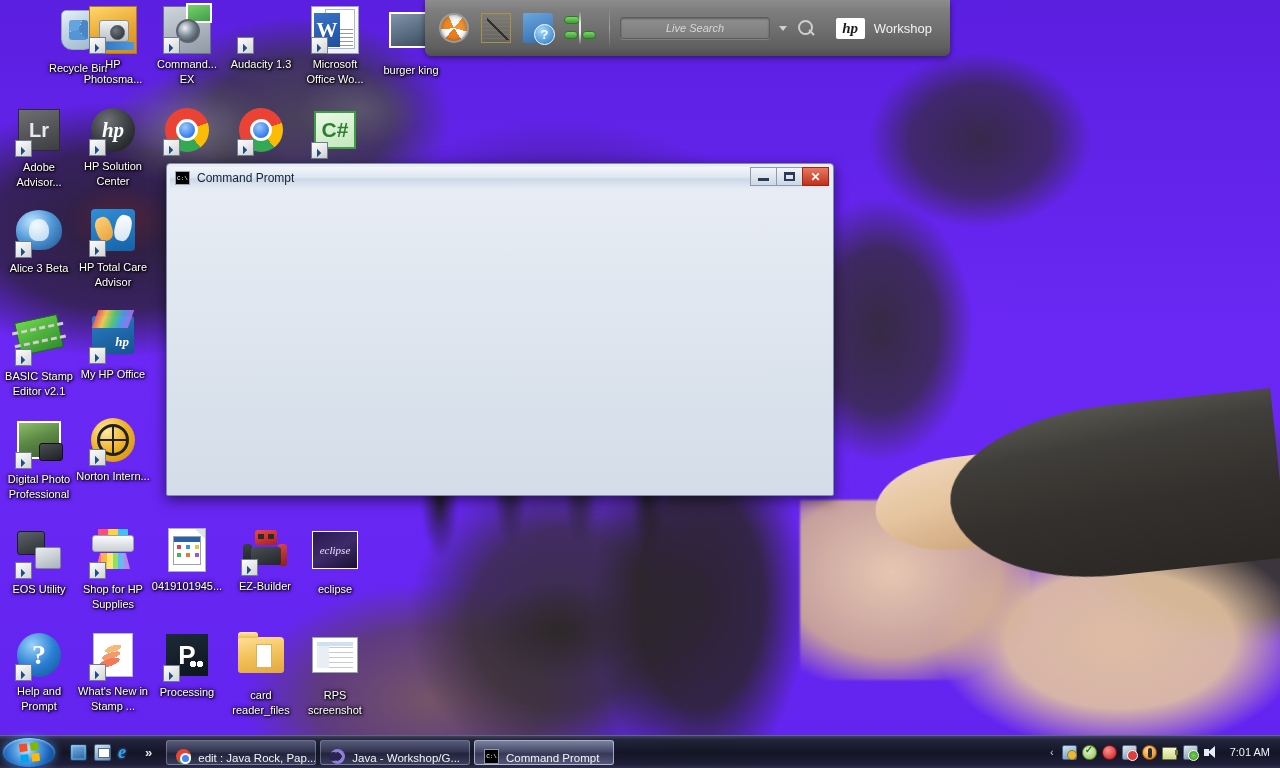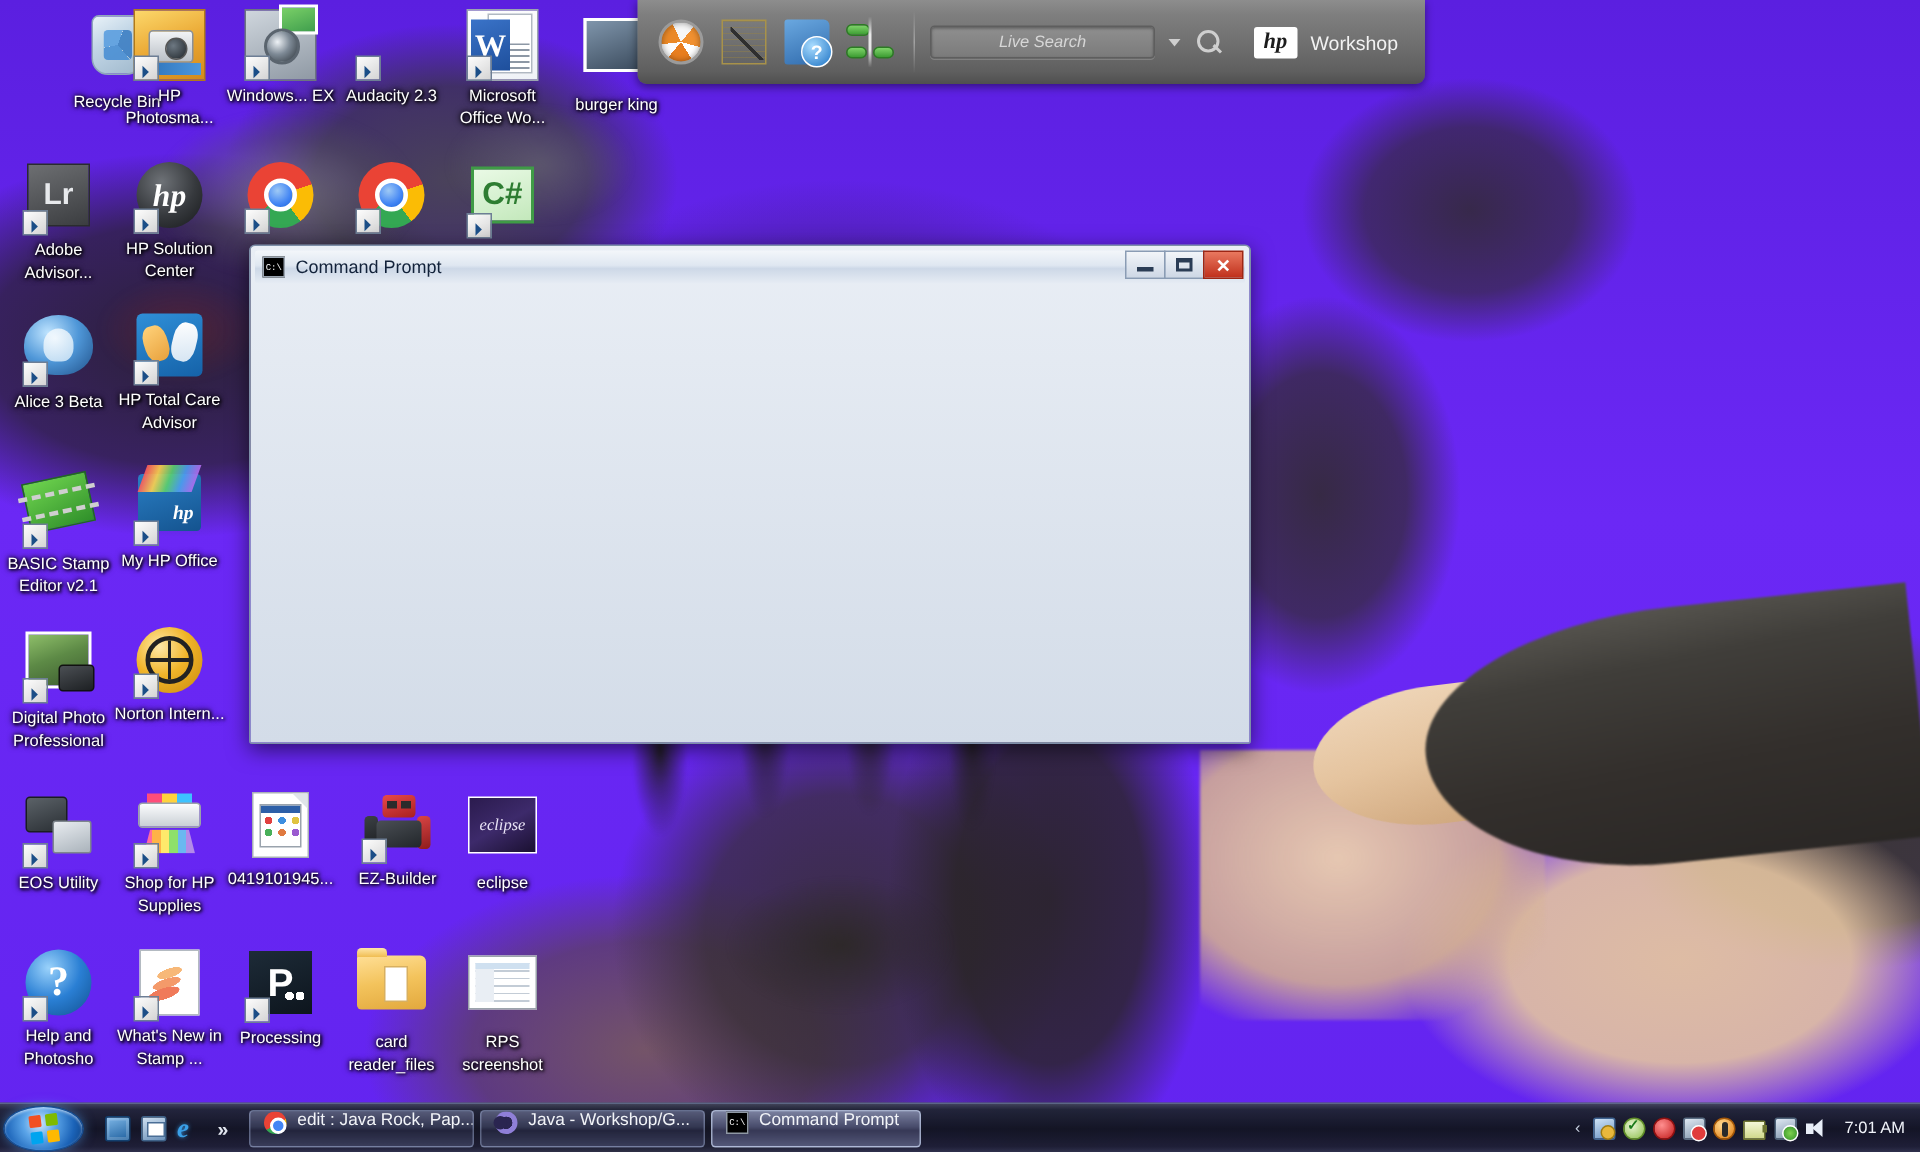--- a/index.html
+++ b/index.html
@@ -468,21 +468,21 @@
     box-shadow: inset 0 0 0 2px rgba(255,255,255,.18); }
   .ql-switch { background: linear-gradient(160deg,#cfe0f0,#6d93bb); border:1px solid #3f6288; border-radius:2px; position:relative; }
   .ql-switch::after { content:""; position:absolute;left:3px;top:3px;width:10px;height:8px;background:#fff;border:1px solid #4a6e96; }
   .ql-ie { color:#3aa0e8; font-size:18px; font-weight:bold; font-family:"Liberation Serif",serif; font-style:italic;
     line-height:17px; text-shadow: 0 0 3px rgba(60,170,255,.8); }
   .ql-chev { color:#e2e6ef; font-size:13px; font-weight:bold; margin-left:3px; }
 
   #task-buttons { display:flex; align-items:center; gap:4px; margin-left:14px; }
   .task-btn {
     height:25px; min-width:140px; max-width:150px;
-    display:flex;align-items:flex-start; gap:7px; padding:0 9px;
+    display:flex;align-items:flex-end; gap:7px; padding:0 9px;
     border-radius:3px;
     background: linear-gradient(180deg, rgba(96,100,132,0.85) 0%, rgba(54,58,86,0.9) 45%, rgba(36,38,62,0.92) 55%, rgba(62,66,96,0.85) 100%);
     border:1px solid rgba(160,175,210,0.45);
     color:#f2f4f8; font-size:11.5px;
     overflow:hidden; white-space:nowrap;
   }
   .task-btn.active {
     background: linear-gradient(180deg, rgba(130,136,168,0.92) 0%, rgba(74,78,110,0.95) 45%, rgba(56,58,88,0.95) 55%, rgba(90,94,128,0.9) 100%);
     border-color: rgba(200,212,240,0.7);
   }
@@ -556,27 +556,27 @@
         </div>
         <div class="label">HP Photosma...</div>
       </div>
       <div class="icon" style="left: 150px; top: 6px;">
         <div class="glyph shortcut">
           <div class="glyph-fill ic-zoombrow" style="position:absolute;inset:0;">
             <span class="pic"></span>
             <span class="lens"></span>
           </div>
         </div>
-        <div class="label">Windows... EX</div>
+        <div class="label">Command... EX</div>
       </div>
       <div class="icon" style="left: 224px; top: 6px;">
         <div class="glyph shortcut">
           <div style="position:absolute;inset:0;"><span class="wave2"></span><span class="cups"></span></div>
         </div>
-        <div class="label">Audacity 2.3</div>
+        <div class="label">Audacity 1.3</div>
       </div>
       <div class="icon" style="left: 298px; top: 6px;">
         <div class="glyph shortcut">
           <div class="glyph-fill ic-word" style="position:absolute;inset:0;">
             <span class="pg"></span>
             <span class="lines"></span>
             <span class="blue">W</span>
           </div>
         </div>
         <div class="label">Microsoft Office Wo...</div>
@@ -701,21 +701,21 @@
       <div class="icon" style="left: 298px; top: 526px;">
         <div class="glyph">
           <div class="ic-eclipse">eclipse</div>
         </div>
         <div class="label">eclipse</div>
       </div>
       <div class="icon" style="left: 2px; top: 631px;">
         <div class="glyph shortcut">
           <div class="ic-help">?</div>
         </div>
-        <div class="label">Help and Photosho</div>
+        <div class="label">Help and Prompt</div>
       </div>
       <div class="icon" style="left: 76px; top: 631px;">
         <div class="glyph shortcut">
           <div class="ic-stamp"></div>
         </div>
         <div class="label">What's New in Stamp ...</div>
       </div>
       <div class="icon" style="left: 150px; top: 631px;">
         <div class="glyph shortcut">
           <div class="ic-processing">

